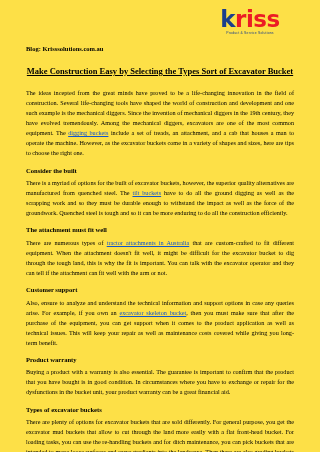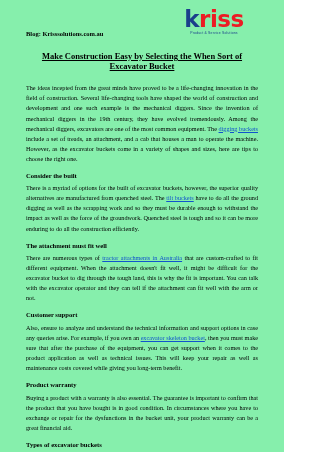--- a/index.html
+++ b/index.html
@@ -9,25 +9,25 @@
   }
   body {
     width: 320px;
     height: 452px;
     font-family: "Liberation Serif", serif;
     color: #000000;
     overflow: hidden;
   }
   .page {
     position: relative;
-    width: 284px;
+    width: 320px;
     height: 452px;
-    background: #86efac;
+    background: #fde047;
     box-sizing: border-box;
-    padding: 30px 26px 0 26px;
+    padding: 45px 26px 0 26px;
   }
   .logo-wrap {
     position: absolute;
     top: 8px;
     right: 24px;
     width: 92px;
     text-align: center;
     line-height: 1;
   }
   .logo-text {
@@ -83,21 +83,21 @@
 
 <div class="page">
 
   <div class="logo-wrap">
     <span class="logo-text"><span class="k-blue">k</span><span>riss</span></span>
     <span class="logo-tag">Product &amp; Service Solutions</span>
   </div>
 
   <div class="blog-line">Blog: Krisssolutions.com.au</div>
 
-  <div class="title">Make Construction Easy by Selecting the When Sort of Excavator Bucket</div>
+  <div class="title">Make Construction Easy by Selecting the Types Sort of Excavator Bucket</div>
 
   <div id="article-body">
       <p class="body"><span>The ideas incepted from the great minds have proved to be a life-changing innovation in the field of construction. Several life-changing tools have shaped the world of construction and development and one such example is the mechanical diggers. Since the invention of mechanical diggers in the 19th century, they have evolved tremendously. Among the mechanical diggers, excavators are one of the most common equipment. The </span><a class="inline" href="#">digging buckets</a><span> include a set of treads, an attachment, and a cab that houses a man to operate the machine. However, as the excavator buckets come in a variety of shapes and sizes, here are tips to choose the right one.</span></p>
       <h3 class="sub">Consider the built</h3>
       <p class="body"><span>There is a myriad of options for the built of excavator buckets, however, the superior quality alternatives are manufactured from quenched steel. The </span><a class="inline" href="#">tilt buckets</a><span> have to do all the ground digging as well as the scrapping work and so they must be durable enough to withstand the impact as well as the force of the groundwork. Quenched steel is tough and so it can be more enduring to do all the construction efficiently.</span></p>
       <h3 class="sub">The attachment must fit well</h3>
       <p class="body"><span>There are numerous types of </span><a class="inline" href="#">tractor attachments in Australia</a><span> that are custom-crafted to fit different equipment. When the attachment doesn't fit well, it might be difficult for the excavator bucket to dig through the tough land, this is why the fit is important. You can talk with the excavator operator and they can tell if the attachment can fit well with the arm or not.</span></p>
       <h3 class="sub">Customer support</h3>
       <p class="body"><span>Also, ensure to analyze and understand the technical information and support options in case any queries arise. For example, if you own an </span><a class="inline" href="#">excavator skeleton bucket</a><span>, then you must make sure that after the purchase of the equipment, you can get support when it comes to the product application as well as technical issues. This will keep your repair as well as maintenance costs covered while giving you long-term benefit.</span></p>
       <h3 class="sub">Product warranty</h3>

